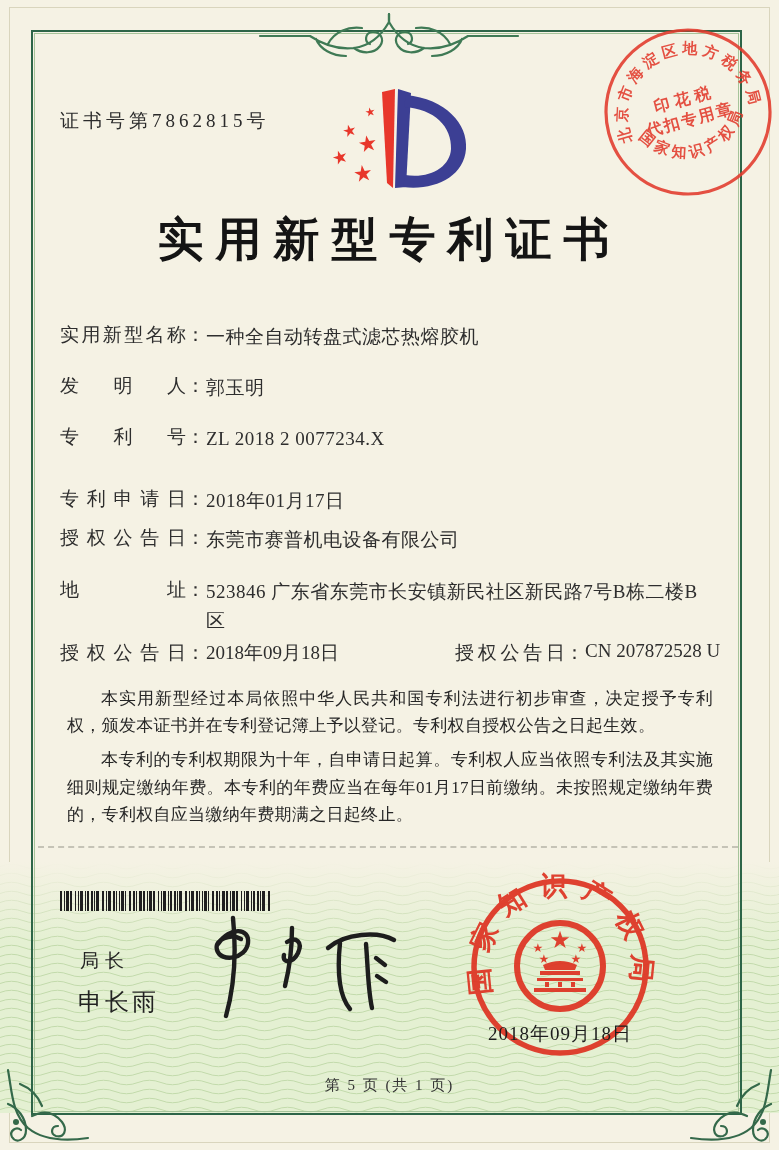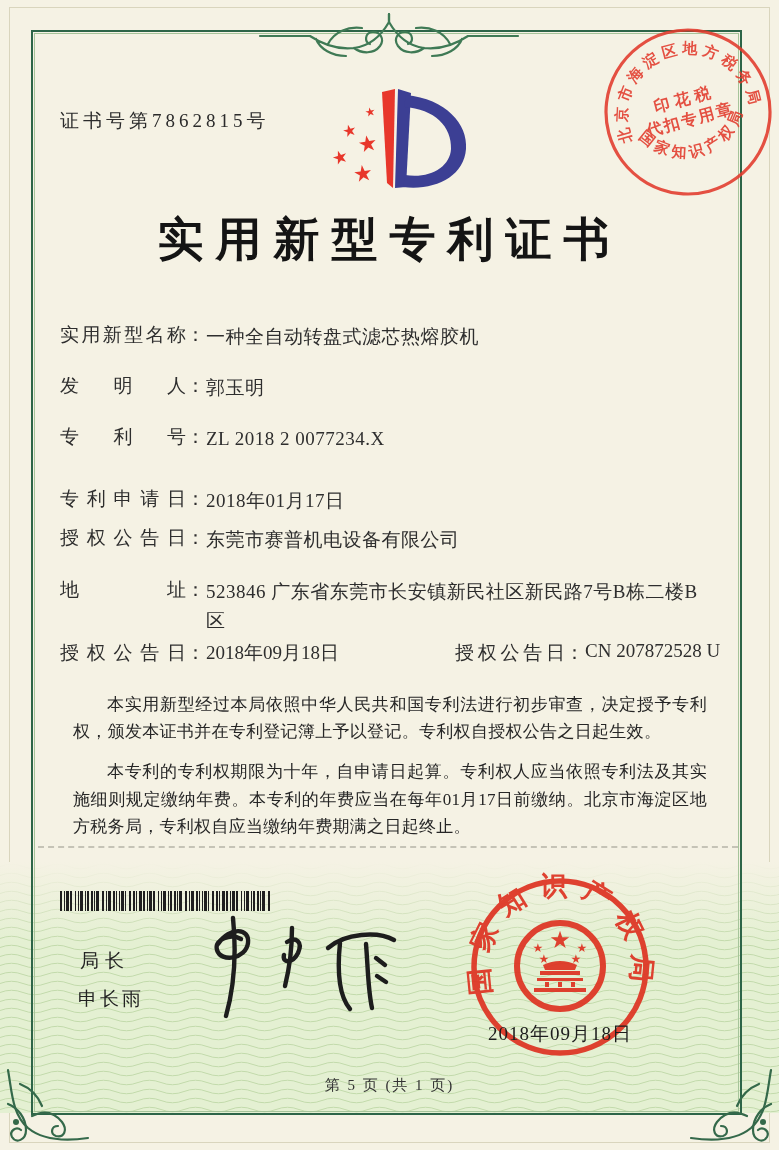--- a/index.html
+++ b/index.html
@@ -24,28 +24,28 @@
   .cert-no{left:60px;top:108px;font-size:19px;letter-spacing:4px;color:#2b2b2b;z-index:6;}
   .title{left:0;right:0;top:209px;text-align:center;font-size:46px;font-weight:700;
     letter-spacing:12px;color:#141414;z-index:6;}
   .frow{left:60px;width:662px;font-size:19px;z-index:6;color:#2e2e2e;}
   .flabel{display:inline-block;width:126px;text-align:justify;text-align-last:justify;vertical-align:top;}
   .fcolon{display:inline-block;width:20px;vertical-align:top;}
   .fvalue{display:inline-block;width:505px;vertical-align:top;line-height:29px;letter-spacing:.5px;}
   .grant-right{position:absolute;left:395px;top:0;width:330px;}
   .grant-right .flabel{width:110px;}
   .paras{left:60px;top:678px;width:660px;z-index:6;}
-  .paras p{margin:13px;font-size:17px;line-height:27.2px;text-align:justify;text-indent:2em;
+  .paras p{margin:7px;font-size:17px;line-height:27.2px;text-align:justify;text-indent:2em;
     color:#262626;letter-spacing:.3px;}
   .barcode{left:60px;top:891px;height:20px;z-index:6;font-size:0;}
   .barcode i{display:inline-block;height:20px;background:#1f1f1f;}
   .barcode s{display:inline-block;height:20px;}
   .director-title{left:80px;top:948px;font-size:19px;letter-spacing:6px;z-index:6;
     font-family:"Liberation Sans","DejaVu Sans",sans-serif;color:#222;}
-  .director-name{left:78px;top:986px;font-size:19px;letter-spacing:3px;z-index:6;
+  .director-name{left:78px;top:986px;font-size:24px;letter-spacing:3px;z-index:6;
     font-family:"Liberation Sans","DejaVu Sans",sans-serif;color:#222;}
   .signature{left:190px;top:912px;z-index:7;}
   .seal{left:455px;top:862px;z-index:7;opacity:.93;}
   .seal-date{left:460px;top:1021px;width:200px;text-align:center;font-size:19px;
     letter-spacing:1px;color:#1c1c1c;z-index:8;}
   .footer{left:0;right:0;top:1076px;text-align:center;font-size:15px;letter-spacing:2px;
     color:#333;z-index:6;}
   .tax-stamp{left:598px;top:22px;z-index:8;opacity:.88;}
   .logo{left:295px;top:68px;z-index:6;}
   .flourish{left:258px;top:4px;z-index:5;}
@@ -142,21 +142,21 @@
 </div>
 <div class="abs frow" style="top:640px">
   <span class="flabel">授权公告日</span><span class="fcolon">：</span><span>2018年09月18日</span>
   <span class="grant-right">
     <span class="flabel">授权公告日</span><span class="fcolon">：</span><span>CN 207872528 U</span>
   </span>
 </div>
 
 <div class="abs paras">
   <p>本实用新型经过本局依照中华人民共和国专利法进行初步审查，决定授予专利权，颁发本证书并在专利登记簿上予以登记。专利权自授权公告之日起生效。</p>
-  <p>本专利的专利权期限为十年，自申请日起算。专利权人应当依照专利法及其实施细则规定缴纳年费。本专利的年费应当在每年01月17日前缴纳。北京市海淀区地方税务局，专利权自应当缴纳年费期满之日起终止。</p>
+  <p>本专利的专利权期限为十年，自申请日起算。专利权人应当依照专利法及其实施细则规定缴纳年费。本专利的年费应当在每年01月17日前缴纳。未按照规定缴纳年费的，专利权自应当缴纳年费期满之日起终止。</p>
 </div>
 
 <div class="abs barcode" id="barcode"><i style="width: 2px;"></i><s style="width: 2px;"></s><i style="width: 1px;"></i><s style="width: 1px;"></s><i style="width: 3px;"></i><s style="width: 1px;"></s><i style="width: 2px;"></i><s style="width: 3px;"></s><i style="width: 1px;"></i><s style="width: 2px;"></s><i style="width: 1px;"></i><s style="width: 1px;"></s><i style="width: 3px;"></i><s style="width: 2px;"></s><i style="width: 1px;"></i><s style="width: 1px;"></s><i style="width: 2px;"></i><s style="width: 2px;"></s><i style="width: 2px;"></i><s style="width: 1px;"></s><i style="width: 1px;"></i><s style="width: 1px;"></s><i style="width: 3px;"></i><s style="width: 3px;"></s><i style="width: 2px;"></i><s style="width: 2px;"></s><i style="width: 1px;"></i><s style="width: 1px;"></s><i style="width: 3px;"></i><s style="width: 2px;"></s><i style="width: 2px;"></i><s style="width: 1px;"></s><i style="width: 1px;"></i><s style="width: 2px;"></s><i style="width: 1px;"></i><s style="width: 1px;"></s><i style="width: 3px;"></i><s style="width: 1px;"></s><i style="width: 1px;"></i><s style="width: 3px;"></s><i style="width: 2px;"></i><s style="width: 2px;"></s><i style="width: 2px;"></i><s style="width: 1px;"></s><i style="width: 1px;"></i><s style="width: 2px;"></s><i style="width: 3px;"></i><s style="width: 1px;"></s><i style="width: 2px;"></i><s style="width: 2px;"></s><i style="width: 1px;"></i><s style="width: 1px;"></s><i style="width: 3px;"></i><s style="width: 1px;"></s><i style="width: 2px;"></i><s style="width: 3px;"></s><i style="width: 1px;"></i><s style="width: 2px;"></s><i style="width: 1px;"></i><s style="width: 1px;"></s><i style="width: 3px;"></i><s style="width: 2px;"></s><i style="width: 1px;"></i><s style="width: 1px;"></s><i style="width: 2px;"></i><s style="width: 2px;"></s><i style="width: 2px;"></i><s style="width: 1px;"></s><i style="width: 1px;"></i><s style="width: 1px;"></s><i style="width: 3px;"></i><s style="width: 3px;"></s><i style="width: 2px;"></i><s style="width: 2px;"></s><i style="width: 1px;"></i><s style="width: 1px;"></s><i style="width: 3px;"></i><s style="width: 2px;"></s><i style="width: 2px;"></i><s style="width: 1px;"></s><i style="width: 1px;"></i><s style="width: 2px;"></s><i style="width: 1px;"></i><s style="width: 1px;"></s><i style="width: 3px;"></i><s style="width: 1px;"></s><i style="width: 1px;"></i><s style="width: 3px;"></s><i style="width: 2px;"></i><s style="width: 2px;"></s><i style="width: 2px;"></i><s style="width: 1px;"></s><i style="width: 1px;"></i><s style="width: 2px;"></s><i style="width: 3px;"></i><s style="width: 1px;"></s><i style="width: 2px;"></i><s style="width: 2px;"></s><i style="width: 1px;"></i><s style="width: 1px;"></s><i style="width: 3px;"></i><s style="width: 1px;"></s><i style="width: 2px;"></i><s style="width: 3px;"></s><i style="width: 1px;"></i><s style="width: 2px;"></s><i style="width: 1px;"></i><s style="width: 1px;"></s><i style="width: 3px;"></i><s style="width: 2px;"></s><i style="width: 1px;"></i><s style="width: 1px;"></s><i style="width: 2px;"></i><s style="width: 2px;"></s><i style="width: 2px;"></i><s style="width: 1px;"></s><i style="width: 1px;"></i><s style="width: 1px;"></s><i style="width: 3px;"></i><s style="width: 3px;"></s><i style="width: 2px;"></i><s style="width: 2px;"></s></div>
 
 <div class="abs director-title">局长</div>
 <div class="abs director-name">申长雨</div>
 
 <svg class="abs signature" width="225" height="112" viewBox="0 0 225 112">
   <g fill="none" stroke="#1d1d1d" stroke-width="4.4" stroke-linecap="round">
     <path d="M 28,32 C 40,14 60,16 58,31 C 56,47 31,51 27,38 C 24,27 41,21 51,27"></path>

